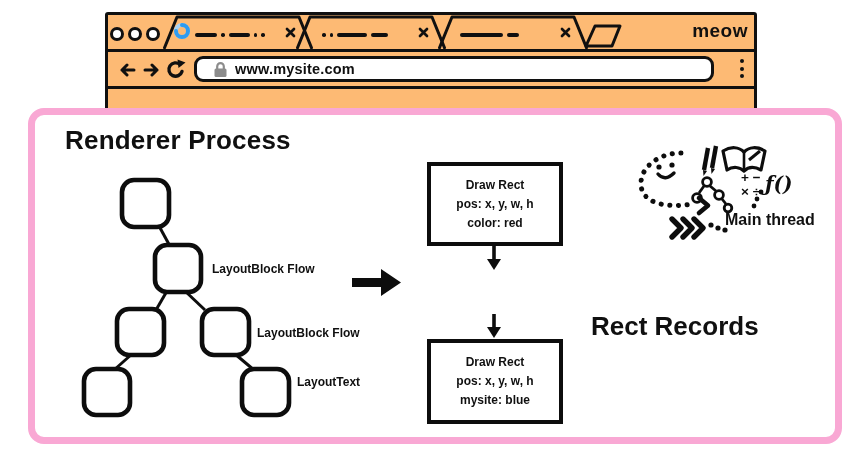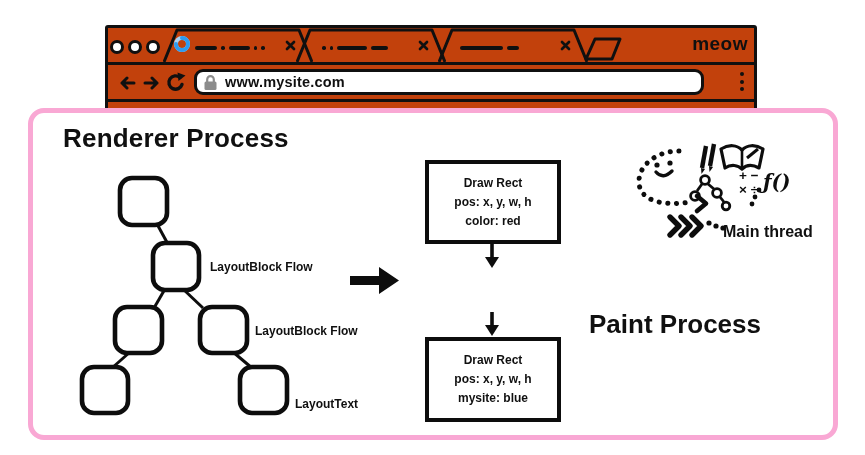--- a/index.html
+++ b/index.html
@@ -5,61 +5,61 @@
   html,body{margin:0;padding:0;}
   body{
     width:865px;height:455px;position:relative;overflow:hidden;
     background:#ffffff;color:#101010;
     font-family:"Liberation Sans","DejaVu Sans",sans-serif;
   }
   .abs{position:absolute;}
 
   
   #browser{
-    position:absolute;left:105px;top:25px;width:646px;height:100px;
-    border:3px solid #101010;border-radius:3px;background:#c2410c;z-index:1;
+    position:absolute;left:105px;top:12px;width:646px;height:100px;
+    border:3px solid #101010;border-radius:3px;background:#fdba74;z-index:1;
   }
   .tabstrip{position:relative;height:34px;border-bottom:3px solid #101010;}
   .lights{position:absolute;left:2px;top:12px;display:flex;gap:4px;}
   .light{width:8px;height:8px;border:3.5px solid #101010;border-radius:50%;background:#fff;}
   .tab{position:absolute;top:0;width:150px;height:34px;}
   .tab svg.shape{position:absolute;left:0;top:0;}
   .trow{position:absolute;top:18px;display:flex;align-items:center;gap:4px;}
   .dash{height:3.5px;background:#101010;border-radius:2px;}
   .dot{width:3.5px;height:3.5px;background:#101010;border-radius:50%;}
   .tabx{position:absolute;right:17px;top:12px;}
   .brand{
     position:absolute;right:6px;top:5px;font-size:19px;font-weight:bold;
     letter-spacing:0.5px;
   }
   .addrrow{position:relative;height:34px;border-bottom:3px solid #101010;}
   .navbtn{position:absolute;top:10px;}
   .field{
     position:absolute;left:86px;top:4px;width:498px;height:20px;
     border:3px solid #101010;border-radius:9px;background:#fff;
-    display:flex;align-items:center;padding-left:6px;
+    display:flex;align-items:center;padding-left:16px;
   }
   .url{margin-left:7px;font-size:14.5px;font-weight:bold;letter-spacing:0.2px;}
   .menu{position:absolute;right:10px;top:7px;display:flex;flex-direction:column;gap:3.5px;}
   .menu .dot{width:4px;height:4px;}
 
   
   #panel{
     position:absolute;left:28px;top:108px;width:800px;height:322px;
-    border:5px solid #f9a8d4;border-radius:16px;background:#fff;z-index:2;
+    border:7px solid #f9a8d4;border-radius:16px;background:#fff;z-index:2;
   }
   .ptitle{position:absolute;left:30px;top:10px;font-size:26px;font-weight:bold;letter-spacing:0.2px;}
   .treelabel{position:absolute;font-size:12px;font-weight:bold;white-space:nowrap;}
   .pbox{
     position:absolute;left:392px;width:128px;border:4px solid #0d0d0d;background:#fff;
     display:flex;flex-direction:column;justify-content:center;
     text-align:center;font-weight:bold;font-size:12px;line-height:19px;
   }
   .pheading{position:absolute;left:556px;top:196px;font-size:26px;font-weight:bold;}
-  .mtlabel{position:absolute;left:690px;top:110px;font-size:16px;font-weight:bold;white-space:nowrap;}
+  .mtlabel{position:absolute;left:690px;top:96px;font-size:16px;font-weight:bold;white-space:nowrap;}
 </style>
 </head>
 <body>
 
 <div id="browser">
   <div class="tabstrip">
 
     <div class="lights">
       <div class="light"></div>
       <div class="light"></div>
@@ -164,21 +164,21 @@
       <rect x="42" y="10" width="47" height="47" rx="12"></rect>
       <rect x="75" y="75" width="46" height="47" rx="12"></rect>
       <rect x="37" y="139" width="47" height="46" rx="12"></rect>
       <rect x="122" y="139" width="47" height="46" rx="12"></rect>
       <rect x="4" y="199" width="46" height="46" rx="12"></rect>
       <rect x="162" y="199" width="47" height="46" rx="12"></rect>
     </g>
   </svg>
   <div class="treelabel" style="left:177px;top:147px">LayoutBlock Flow</div>
   <div class="treelabel" style="left:222px;top:211px">LayoutBlock Flow</div>
-  <div class="treelabel" style="left:262px;top:284px">LayoutText</div>
+  <div class="treelabel" style="left:262px;top:260px">LayoutText</div>
 
   <svg class="abs" style="left:317px;top:153px" width="50" height="30">
     <path d="M0,10 H29 V1 L49,14.5 L29,28 V19 H0 Z" fill="#0d0d0d"></path>
   </svg>
 
   <div class="pbox" style="top:47px;height:76px">
     <div>Draw Rect</div>
     <div>pos: x, y, w, h</div>
     <div>color: red</div>
   </div>
@@ -189,21 +189,21 @@
   <svg class="abs" style="left:450px;top:199px" width="18" height="25">
     <line x1="9" y1="0" x2="9" y2="14" stroke="#0d0d0d" stroke-width="3.6"></line>
     <polygon points="2,13 16,13 9,24" fill="#0d0d0d"></polygon>
   </svg>
   <div class="pbox" style="top:224px;height:77px">
     <div>Draw Rect</div>
     <div>pos: x, y, w, h</div>
     <div>mysite: blue</div>
   </div>
 
-  <div class="pheading">Paint Process</div>
+  <div class="pheading">Rect Records</div>
 
   <svg class="abs" style="left:600px;top:24px" width="215" height="115">
 
     <path d="M46,14 C24,14 5,28 6,46 C7,62 26,70 58,65" fill="none" stroke="#0d0d0d" stroke-width="5" stroke-dasharray="0.1 8.6" stroke-linecap="round"></path>
 
     <g>
       <circle cx="24" cy="28" r="2.6" fill="#0d0d0d"></circle>
       <circle cx="37" cy="26" r="2.6" fill="#0d0d0d"></circle>
       <path d="M23,35 Q30,43 39,34" fill="none" stroke="#0d0d0d" stroke-width="3.4" stroke-linecap="round"></path>
     </g>

